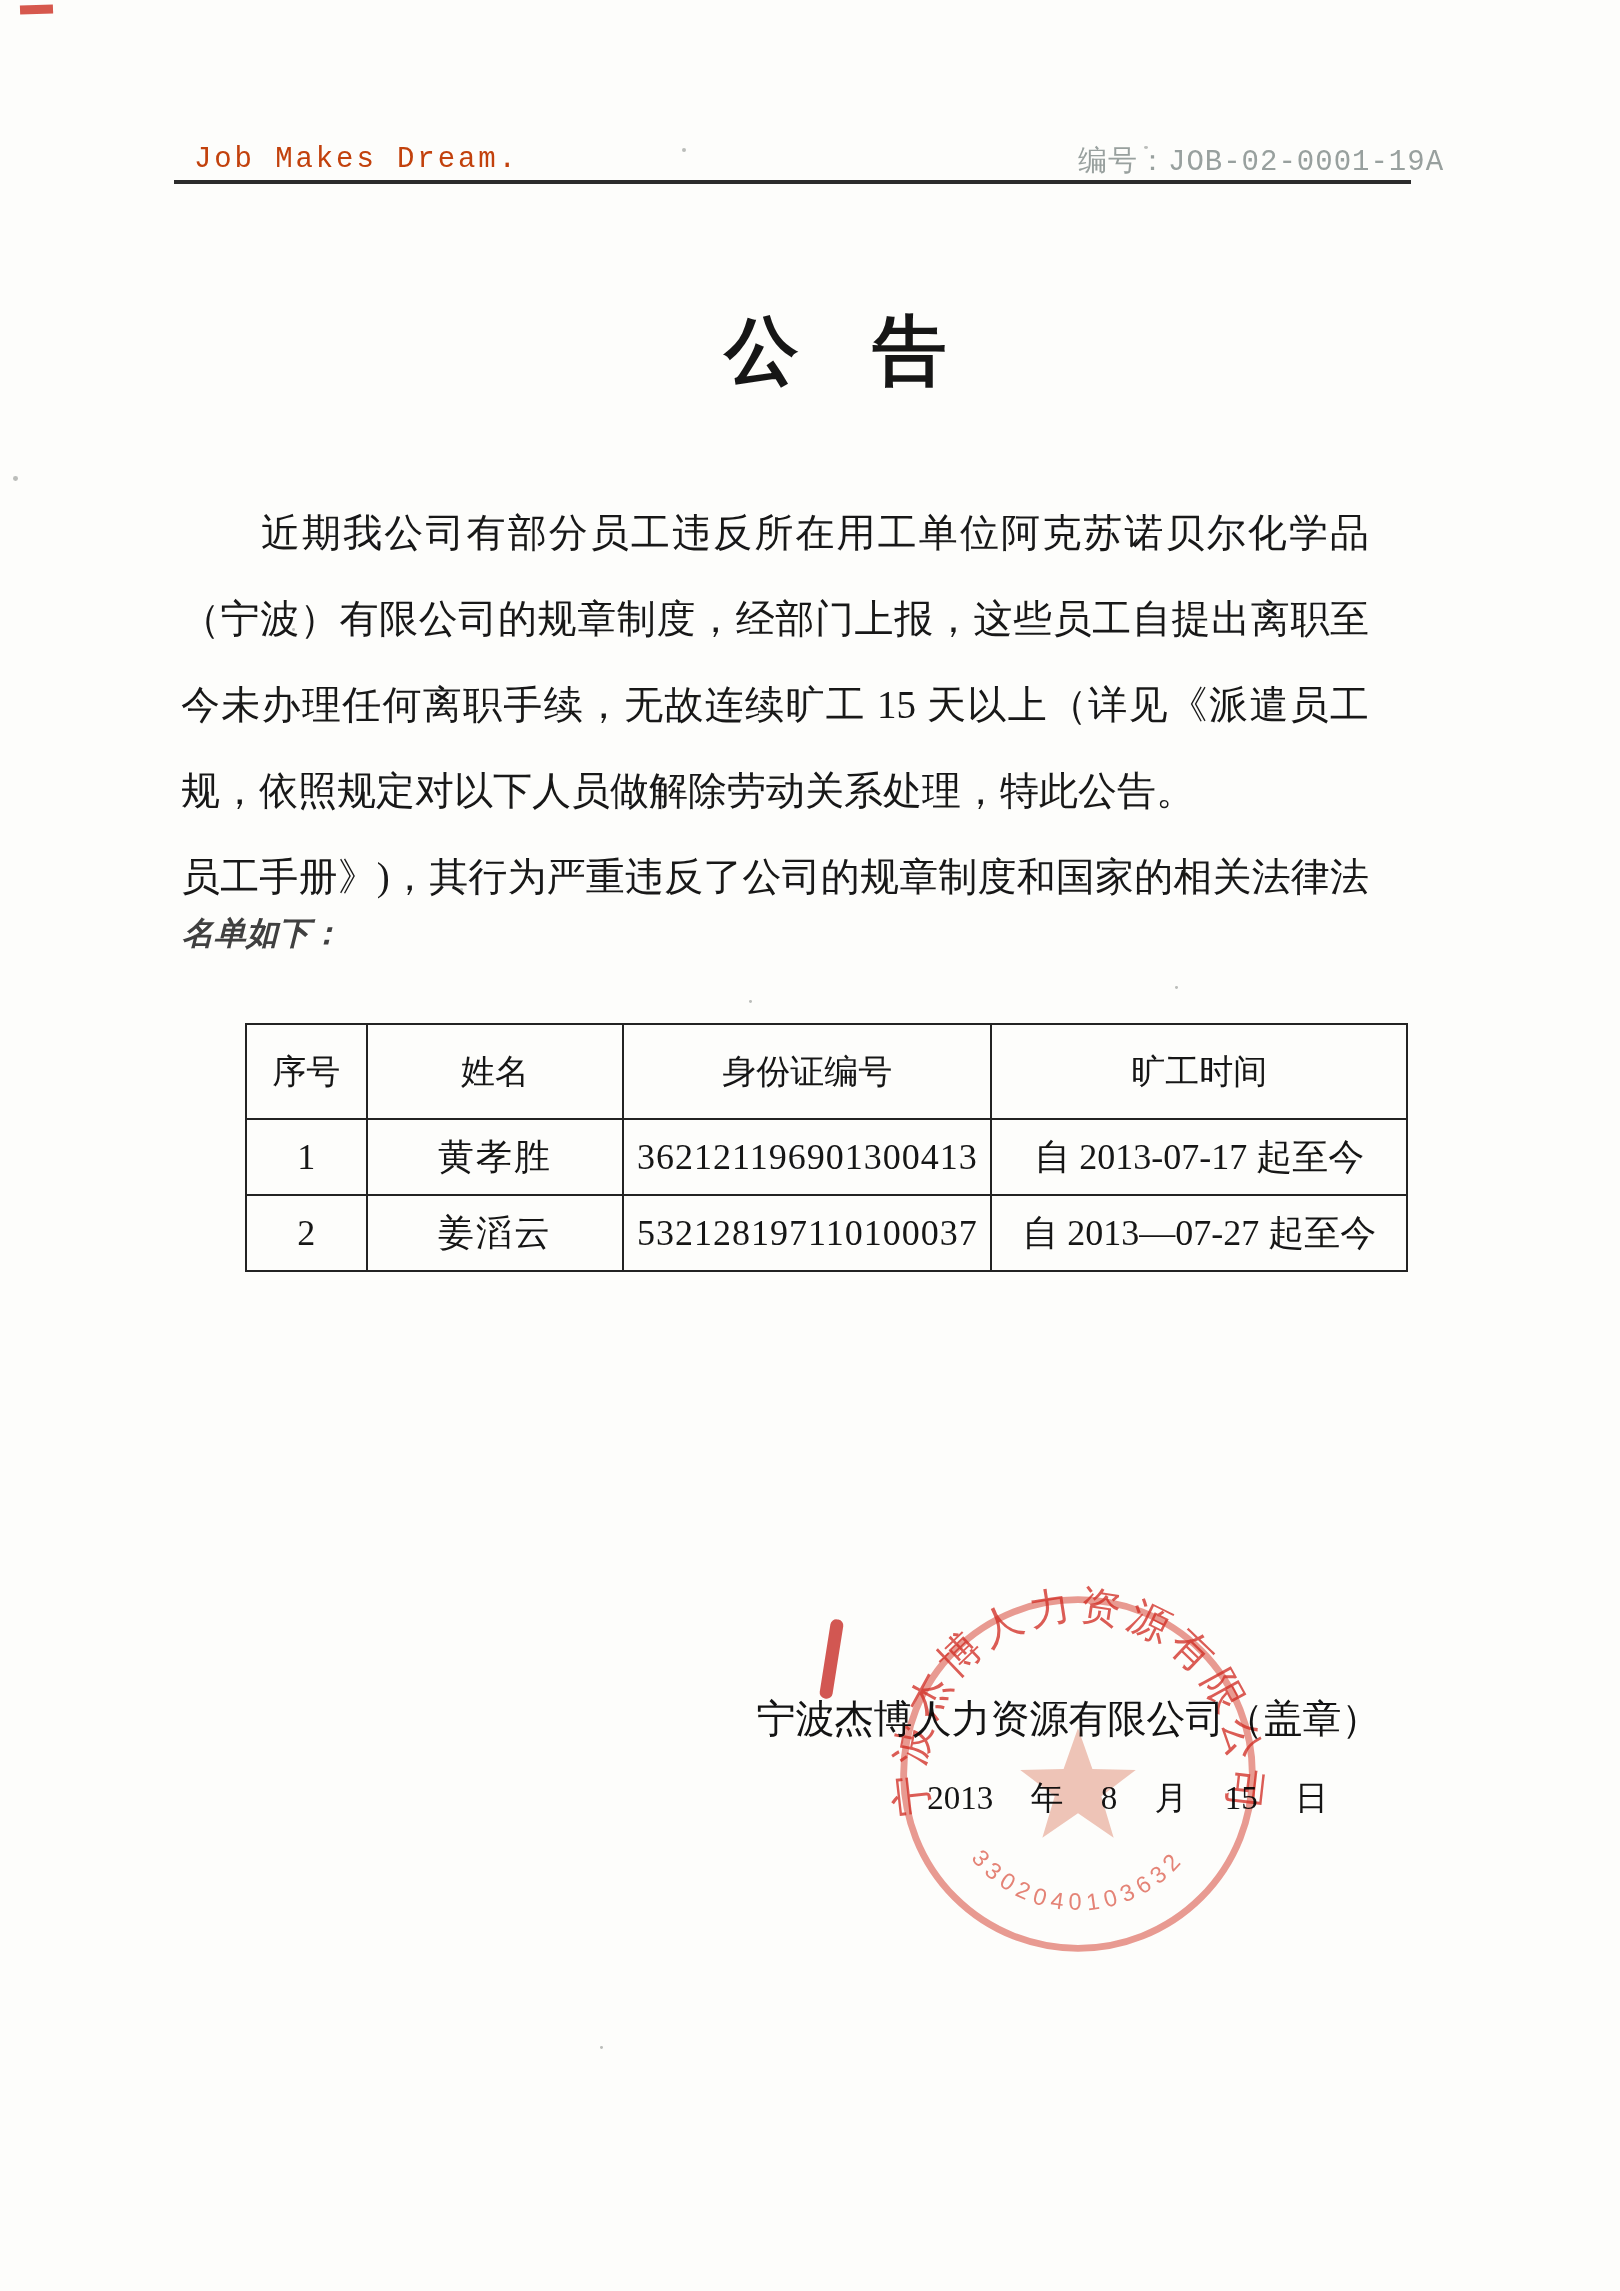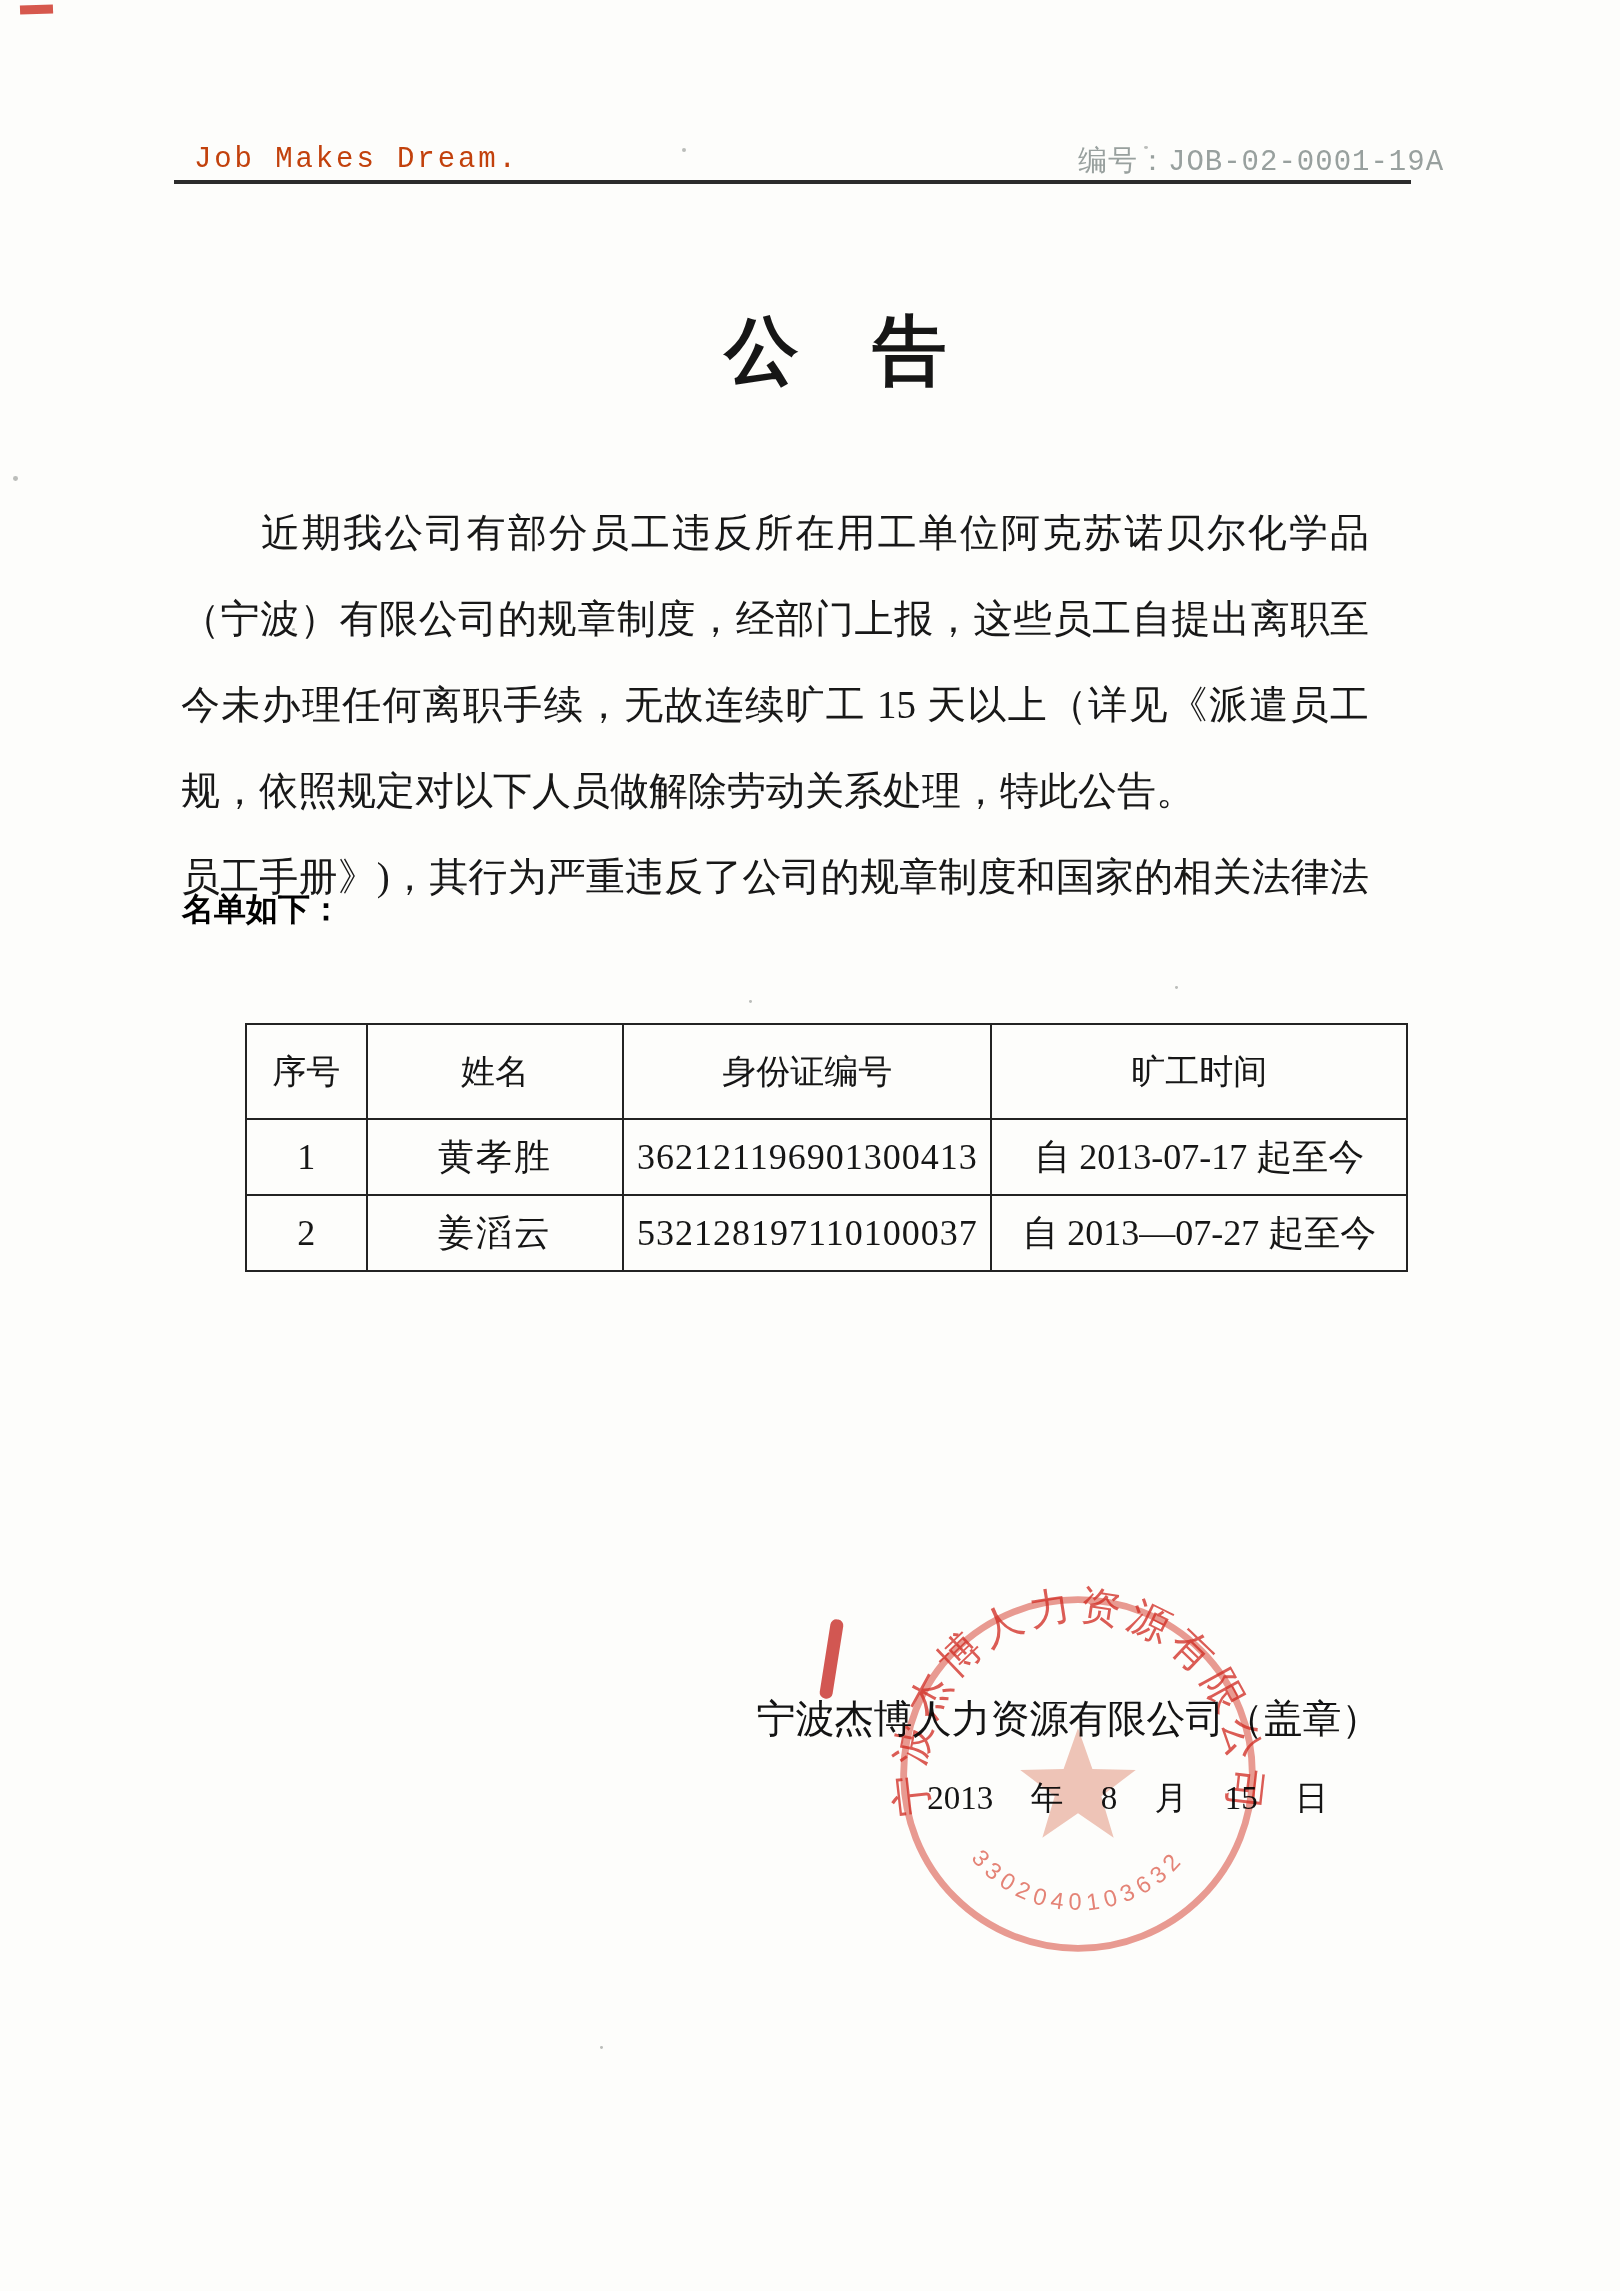--- a/index.html
+++ b/index.html
@@ -37,22 +37,22 @@
   }
   
   .body-block{
     position:absolute;left:181px;top:490px;width:1188px;
     font-size:39px;color:#181818;
   }
   .bline{height:86px;line-height:86px;white-space:nowrap;}
   .bline.just{white-space:normal;text-align:justify;text-align-last:justify;}
   .bline.indent{padding-left:80px;}
   .list-label{
-    position:absolute;left:182px;top:882px;
-    font-size:32px;font-weight:bold;line-height:55px;color:#000000;
+    position:absolute;left:182px;top:906px;
+    font-size:32px;font-weight:bold;line-height:55px;color:#404040;font-style:italic;
   }
   
   .roster{
     position:absolute;left:245px;top:1023px;width:1163px;
     border-collapse:collapse;table-layout:fixed;
   }
   .roster td,.roster th{
     border:2.9px solid #232323;
     text-align:center;vertical-align:middle;
     font-weight:normal;color:#161616;

